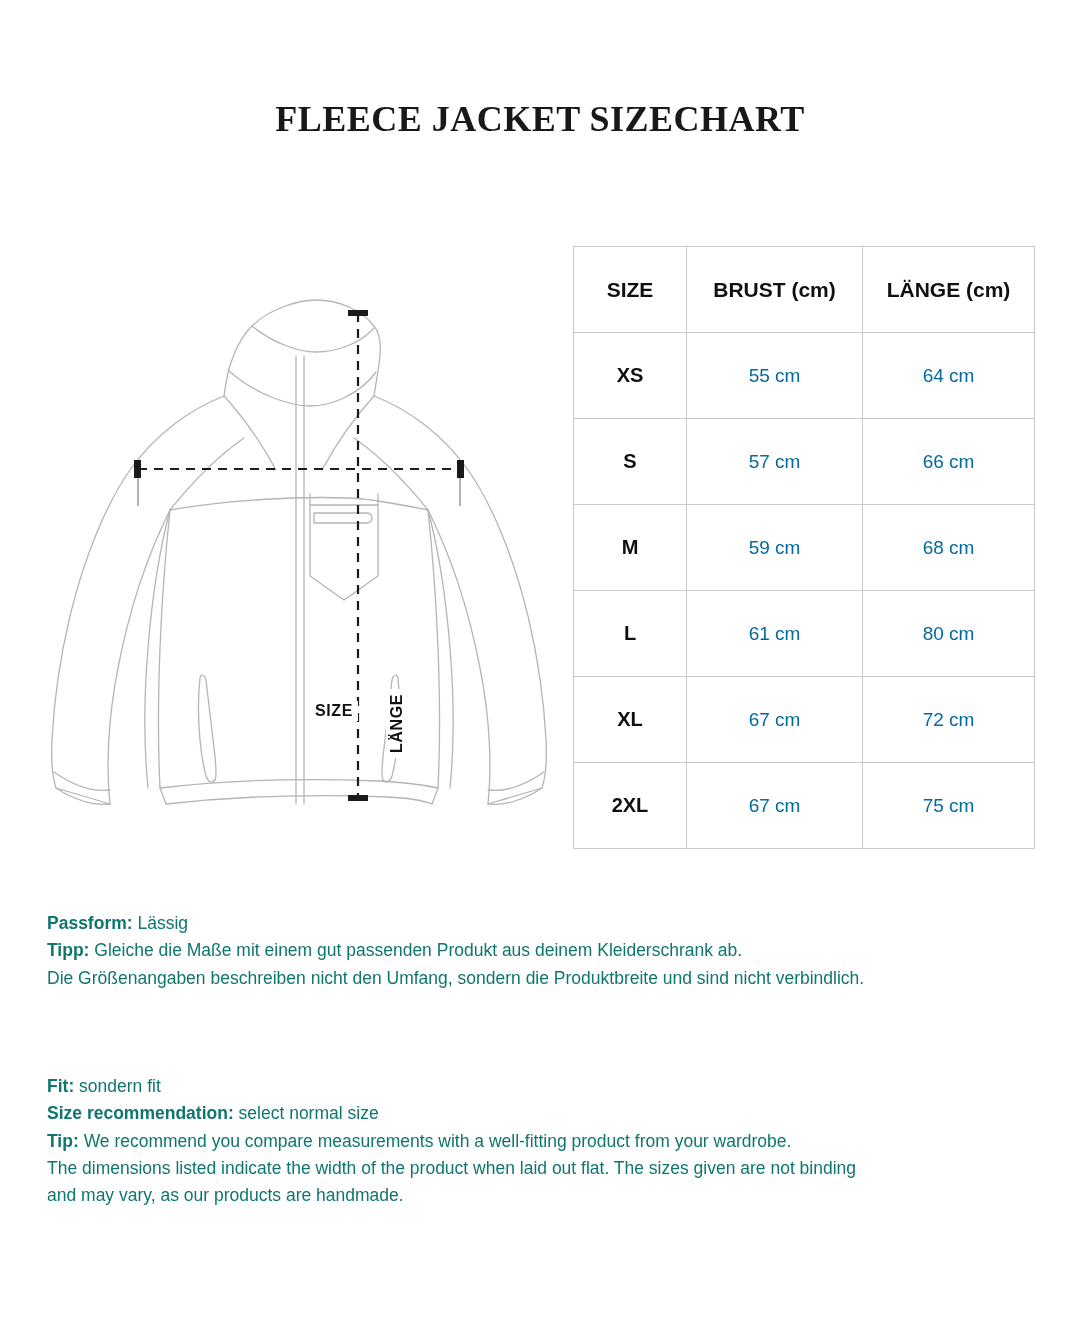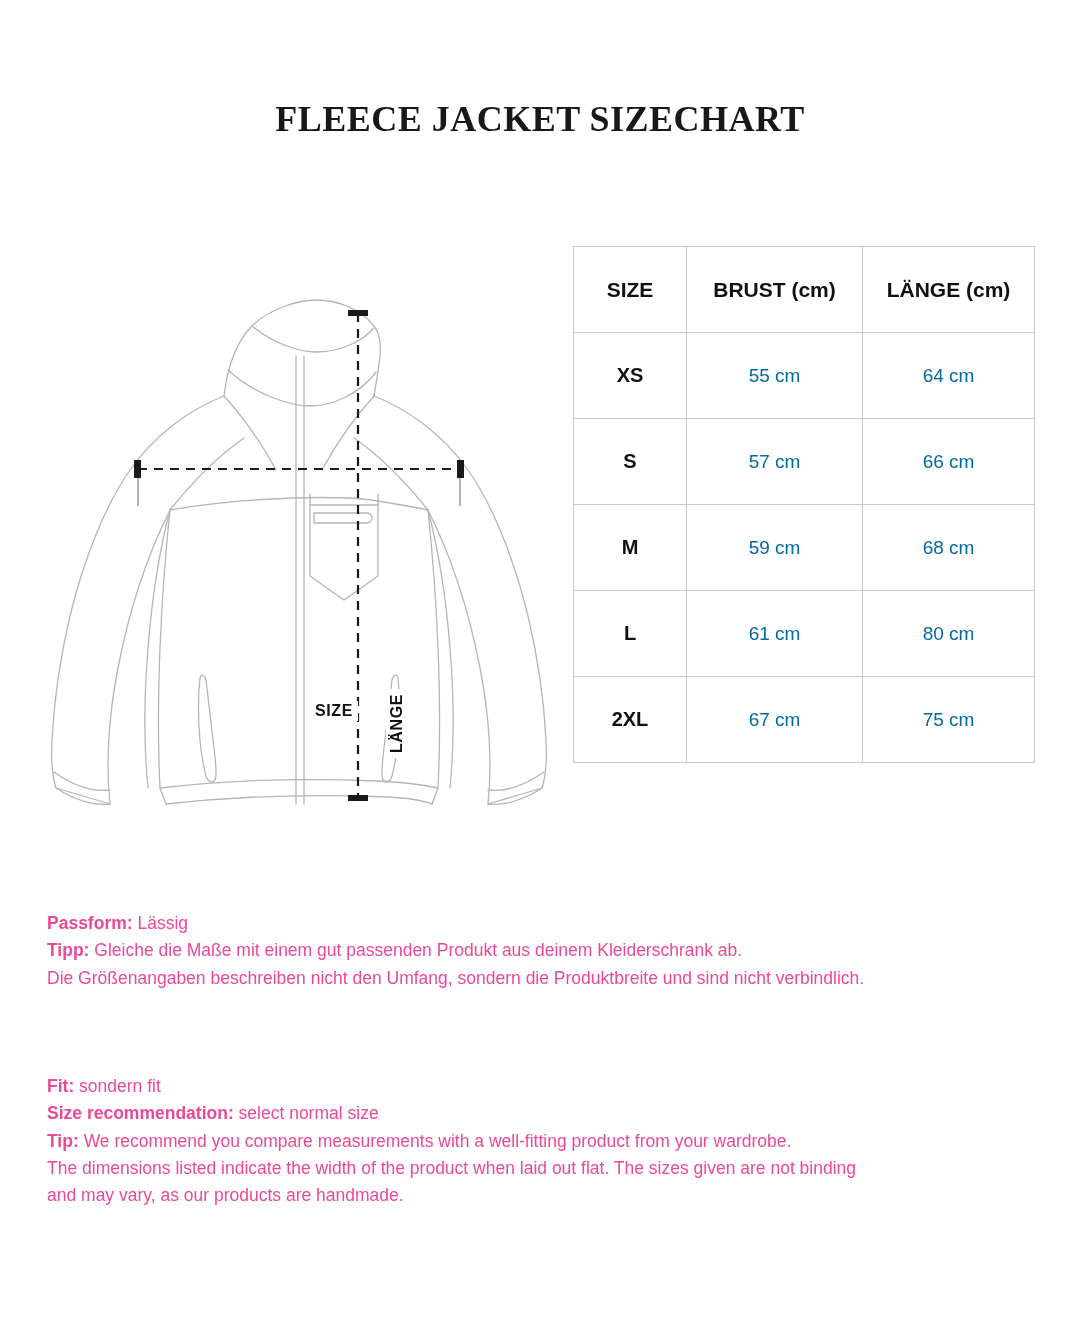--- a/index.html
+++ b/index.html
@@ -103,21 +103,21 @@
     color: #0369a1;
   }
 
   
   .notes {
     position: absolute;
     left: 47px;
     width: 1000px;
     font-size: 17.5px;
     line-height: 27.3px;
-    color: #ec4899;
+    color: #0f766e;
   }
   #notes-de { top: 910px; }
   #notes-en { top: 1073px; }
   .notes .line { white-space: nowrap; }
   .notes b { font-weight: bold; }
 </style>
 </head>
 <body>
 
 <div id="page-title">FLEECE JACKET SIZECHART</div>
@@ -226,20 +226,25 @@
         <td class="size-cell">M</td>
         <td class="val-cell">59 cm</td>
         <td class="val-cell">68 cm</td>
       </tr>
       <tr>
         <td class="size-cell">L</td>
         <td class="val-cell">61 cm</td>
         <td class="val-cell">80 cm</td>
       </tr>
       <tr>
+        <td class="size-cell">XL</td>
+        <td class="val-cell">67 cm</td>
+        <td class="val-cell">72 cm</td>
+      </tr>
+      <tr>
         <td class="size-cell">2XL</td>
         <td class="val-cell">67 cm</td>
         <td class="val-cell">75 cm</td>
       </tr>
     </tbody>
   </table>
 </div>
 
 <div class="notes" id="notes-de">
   <div class="line">

